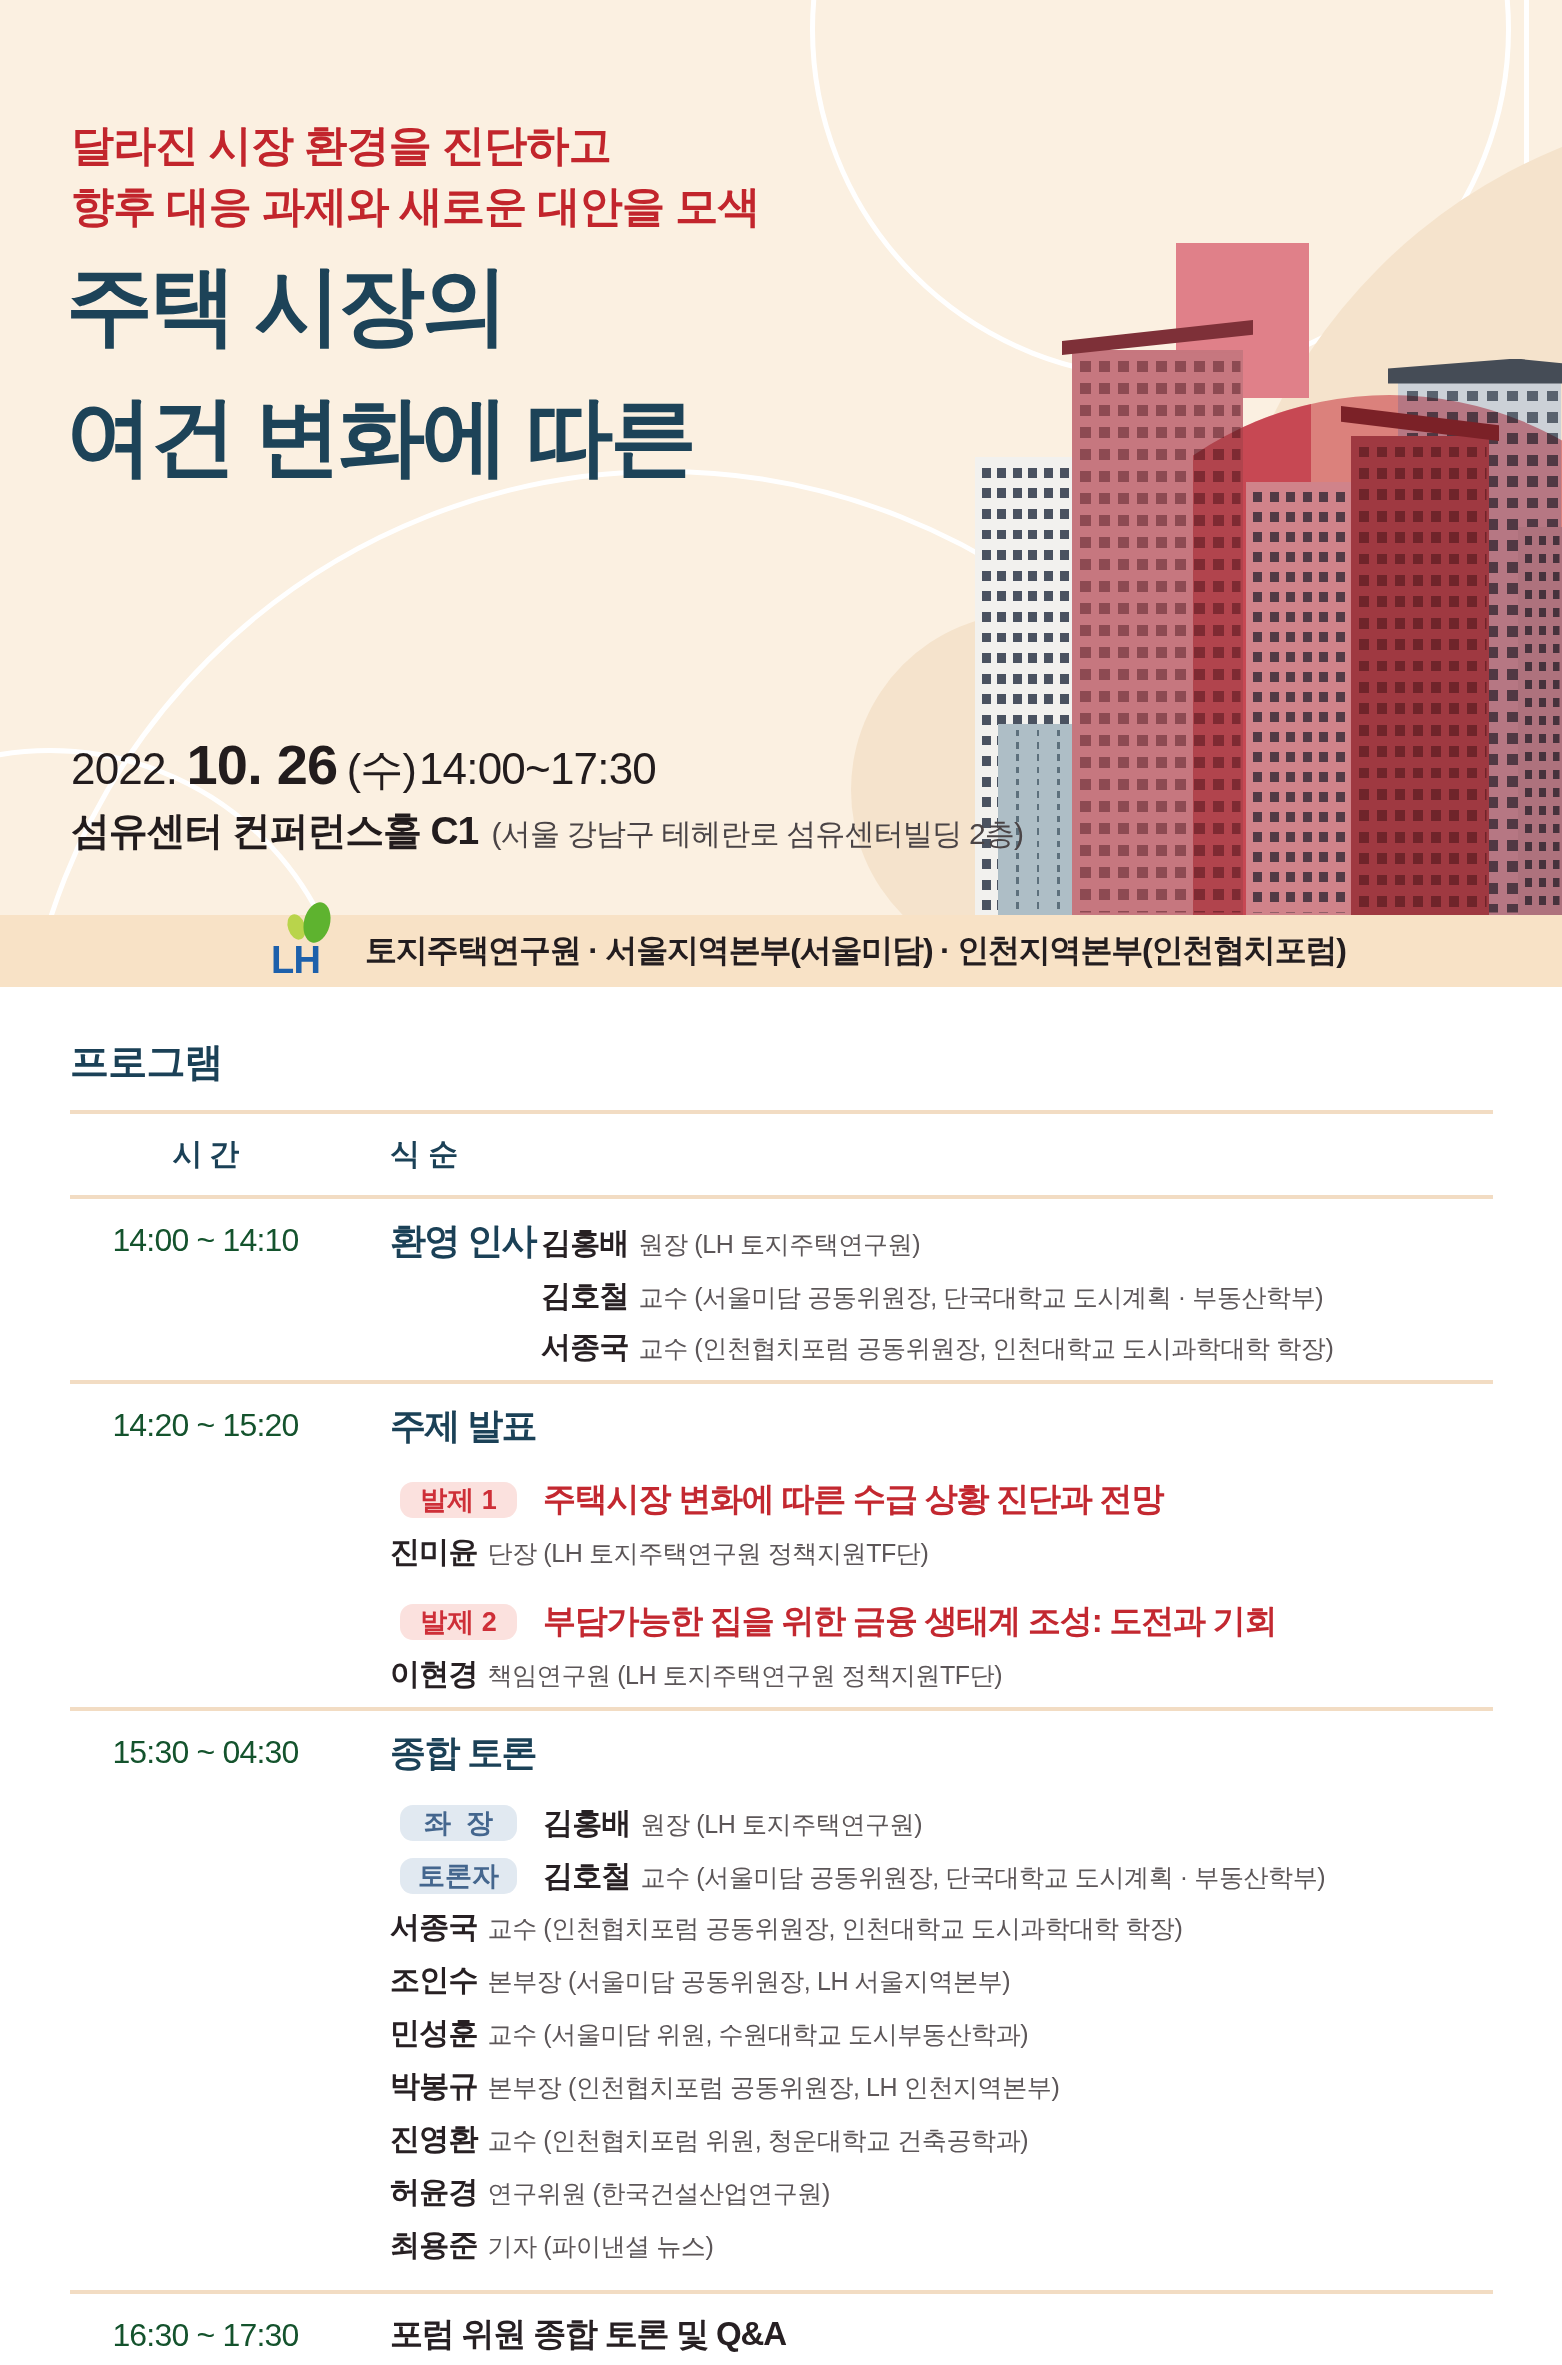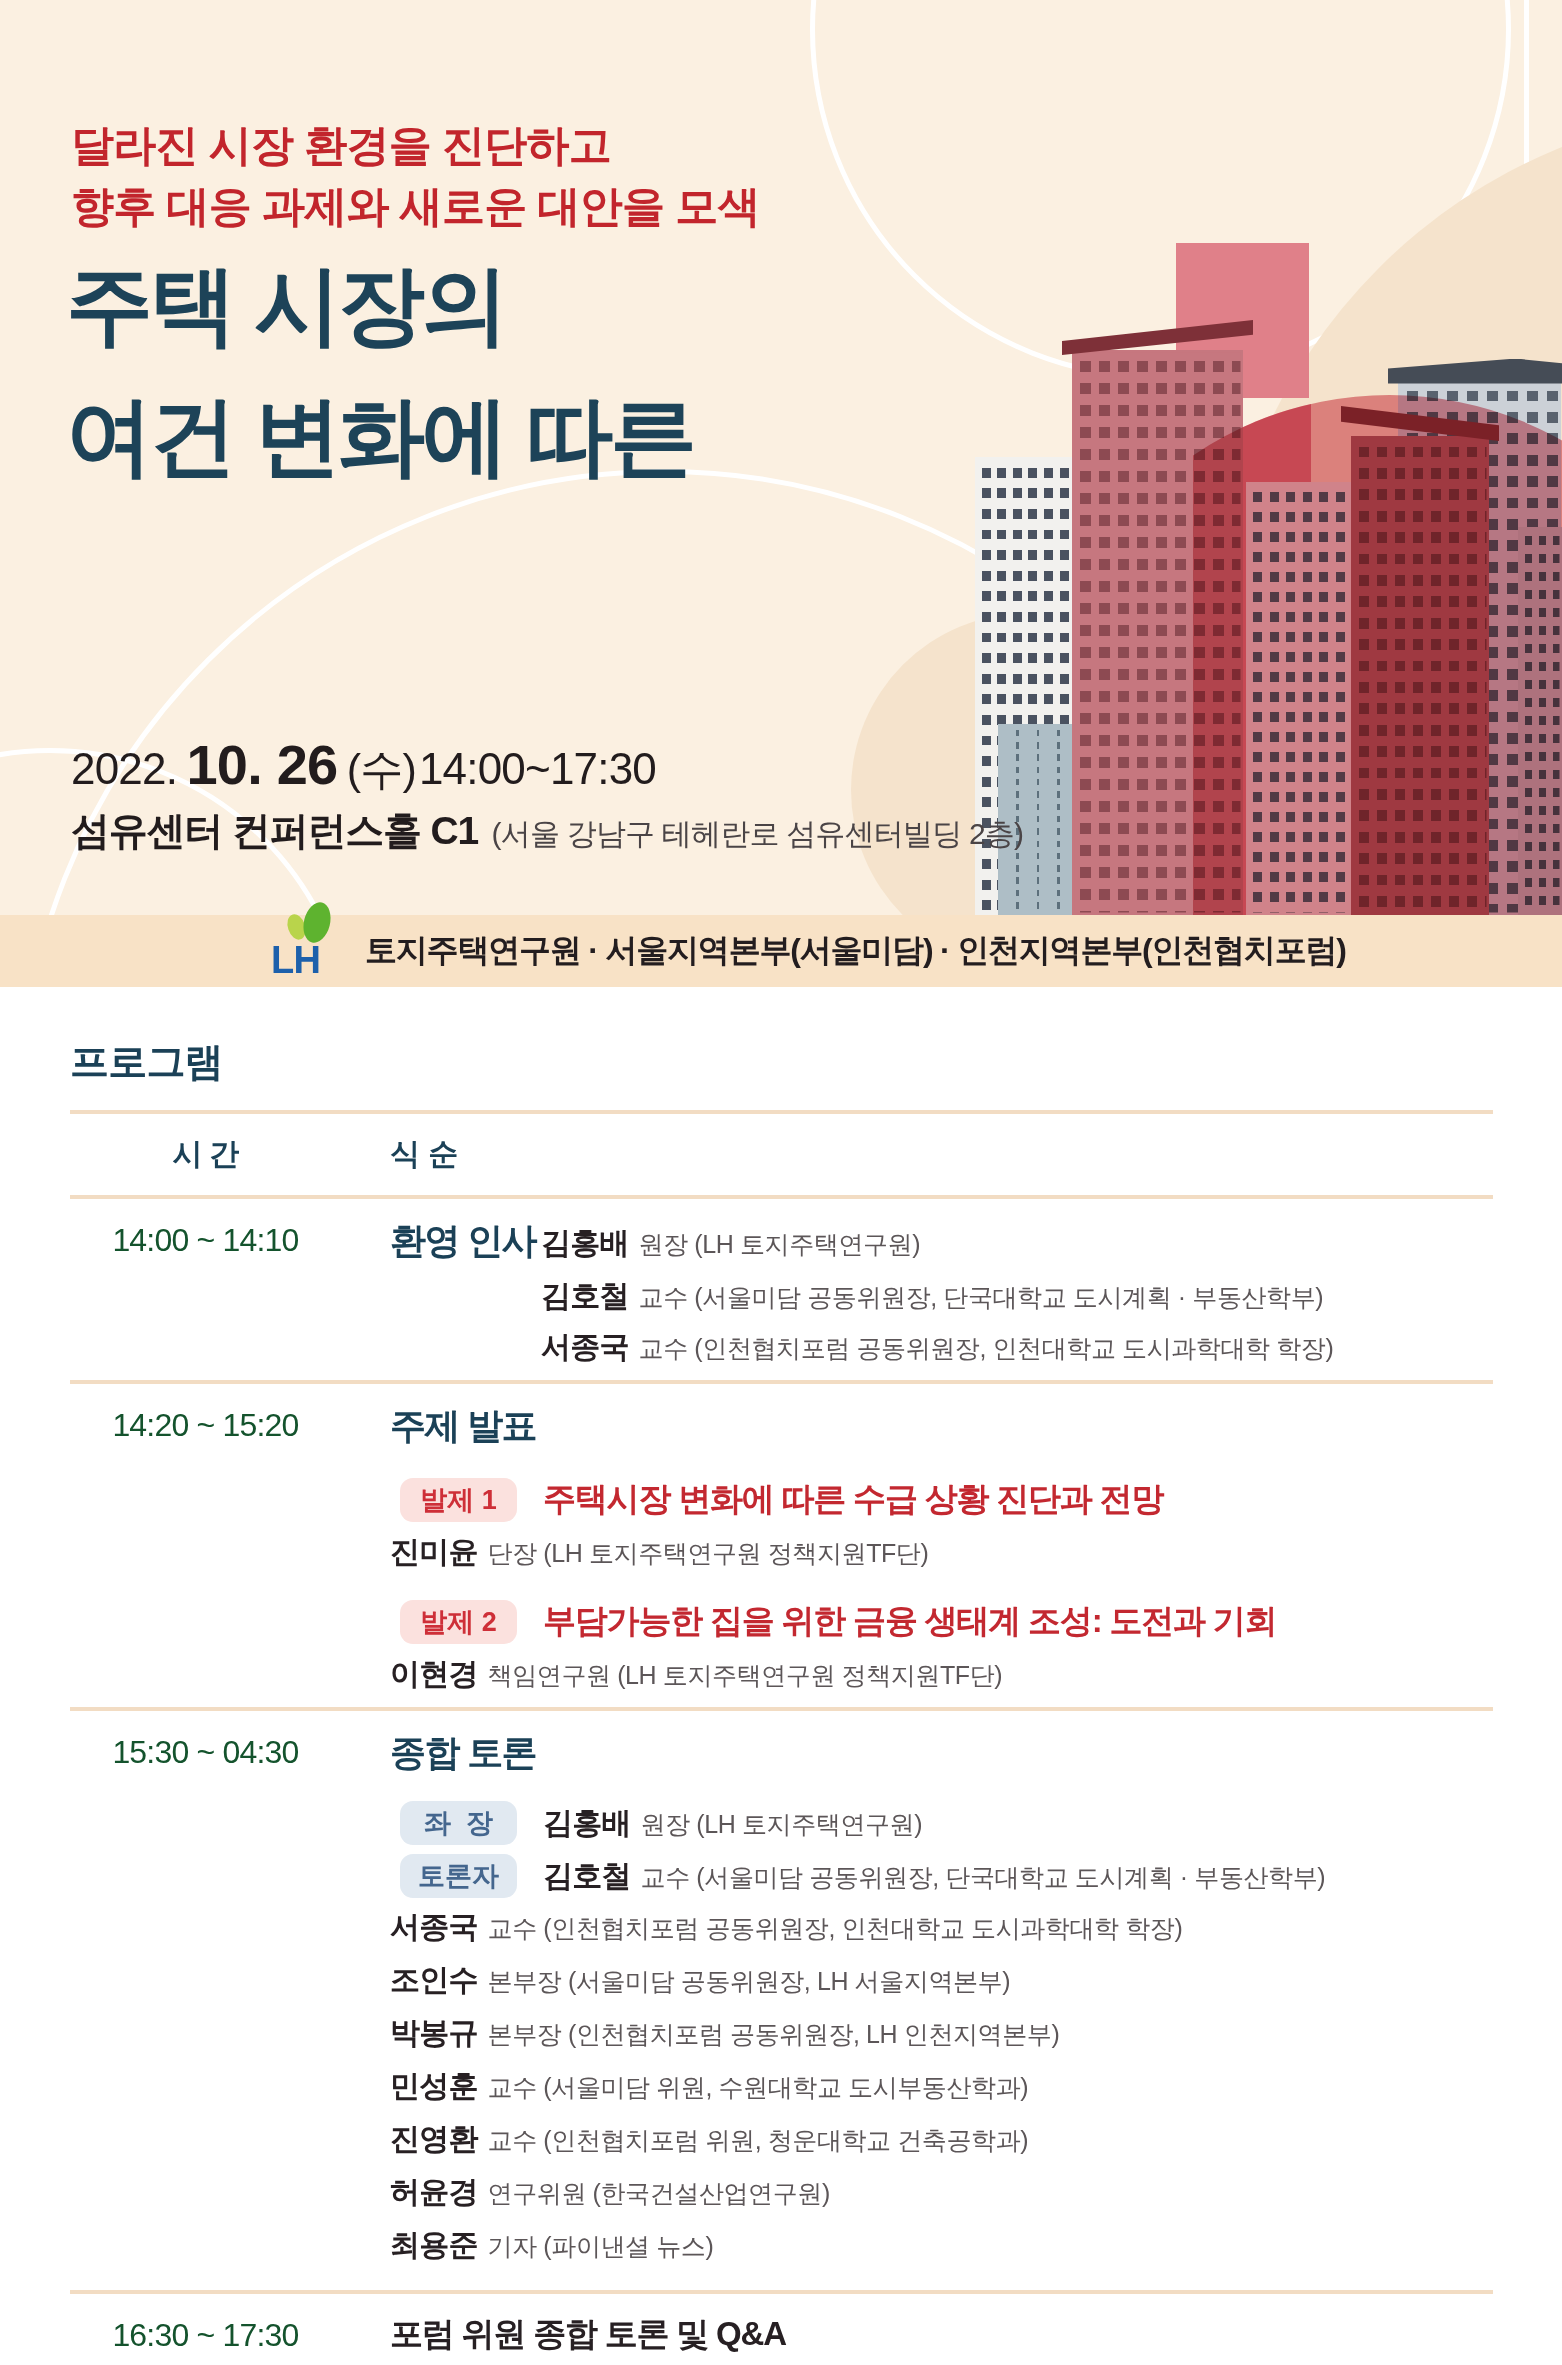--- a/index.html
+++ b/index.html
@@ -76,21 +76,21 @@
   .prow:not(.phead) .ptime{padding-top:23px;font-size:32px;font-weight:400;color:#14532d;}
   .prow:not(.phead) .pcontent{padding:18px 0 12px 49px;}
   .line{display:flex;align-items:baseline;margin-bottom:10px;}
   .line:last-child{margin-bottom:0;}
   .session{font-size:36px;font-weight:800;color:#1b4157;letter-spacing:-1.6px;flex:none;}
   .w-session{width:151px;}
   .sp-name{font-size:30px;font-weight:800;color:#272023;letter-spacing:-0.8px;margin-right:10px;white-space:nowrap;}
   .sp-desc{font-size:25px;font-weight:400;color:#5c5658;letter-spacing:-0.4px;white-space:nowrap;}
   .indent{margin-left:151px;}
   .indent2{}
-  .badge{flex:none;width:117px;height:44px;border-radius:13px;display:inline-flex;align-items:center;
+  .badge{flex:none;width:117px;height:36px;border-radius:13px;display:inline-flex;align-items:center;
          justify-content:center;font-size:27px;font-weight:800;margin-left:10px;margin-right:26px;
          white-space:pre;align-self:center;}
   .badge-pink{background:#fbe1de;color:#ce2f38;}
   .badge-blue{background:#e1e9f1;color:#44668e;}
   .badge-line{align-items:center;}
   .pres{margin-top:26px;}
   .pres-title{font-size:33px;font-weight:800;color:#c32830;letter-spacing:-1.2px;white-space:nowrap;}
   .pres .line.sp{margin-top:3.3px;}
   .panel-list{margin-top:23px;}
   .panel-list .line{margin-bottom:9px;min-height:44px;}
@@ -230,24 +230,24 @@
               <span class="badge badge-blue">토론자</span>
               <span><b class="sp-name">김호철</b><span class="sp-desc">교수 (서울미담 공동위원장, 단국대학교 도시계획 · 부동산학부)</span></span>
             </div>
             <div class="line indent2">
               <span><b class="sp-name">서종국</b><span class="sp-desc">교수 (인천협치포럼 공동위원장, 인천대학교 도시과학대학 학장)</span></span>
             </div>
             <div class="line indent2">
               <span><b class="sp-name">조인수</b><span class="sp-desc">본부장 (서울미담 공동위원장, LH 서울지역본부)</span></span>
             </div>
             <div class="line indent2">
+              <span><b class="sp-name">민성훈</b><span class="sp-desc">교수 (서울미담 위원, 수원대학교 도시부동산학과)</span></span>
+            </div>
+            <div class="line indent2">
               <span><b class="sp-name">박봉규</b><span class="sp-desc">본부장 (인천협치포럼 공동위원장, LH 인천지역본부)</span></span>
-            </div>
-            <div class="line indent2">
-              <span><b class="sp-name">민성훈</b><span class="sp-desc">교수 (서울미담 위원, 수원대학교 도시부동산학과)</span></span>
             </div>
             <div class="line indent2">
               <span><b class="sp-name">진영환</b><span class="sp-desc">교수 (인천협치포럼 위원, 청운대학교 건축공학과)</span></span>
             </div>
             <div class="line indent2">
               <span><b class="sp-name">허윤경</b><span class="sp-desc">연구위원 (한국건설산업연구원)</span></span>
             </div>
             <div class="line indent2">
               <span><b class="sp-name">최용준</b><span class="sp-desc">기자 (파이낸셜 뉴스)</span></span>
             </div>

